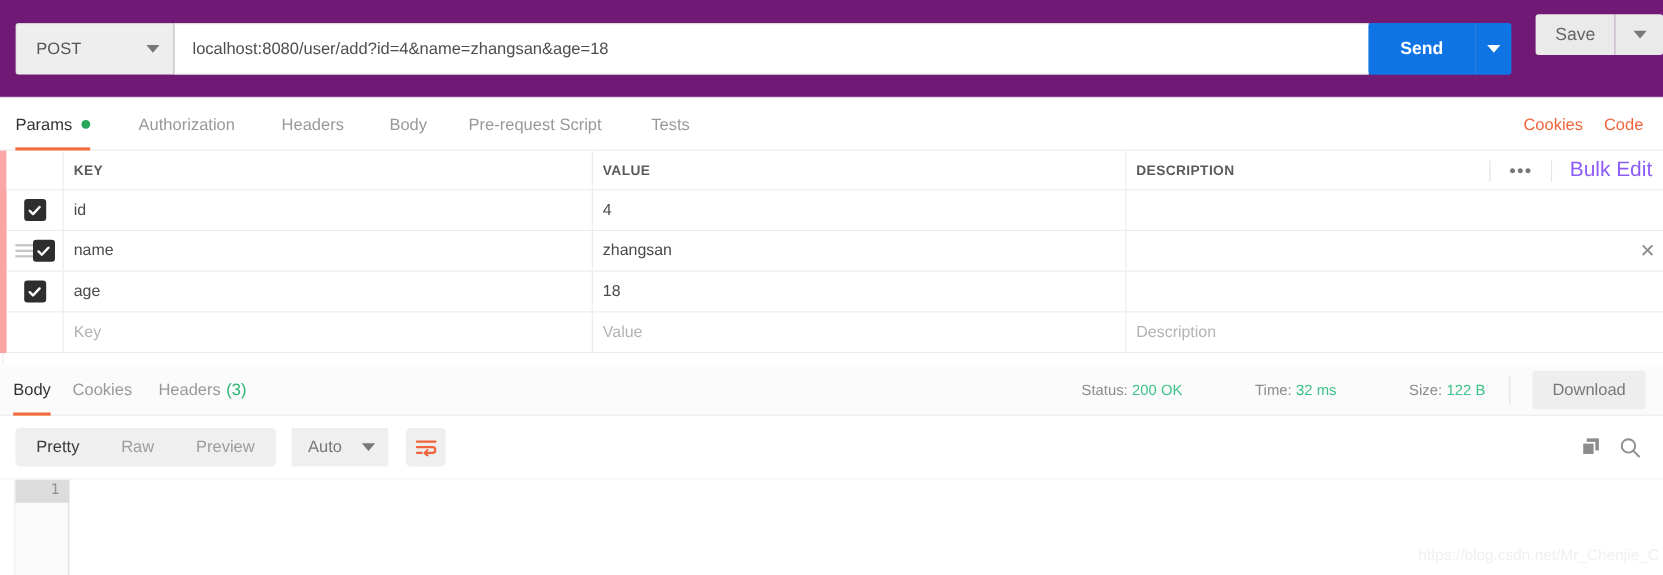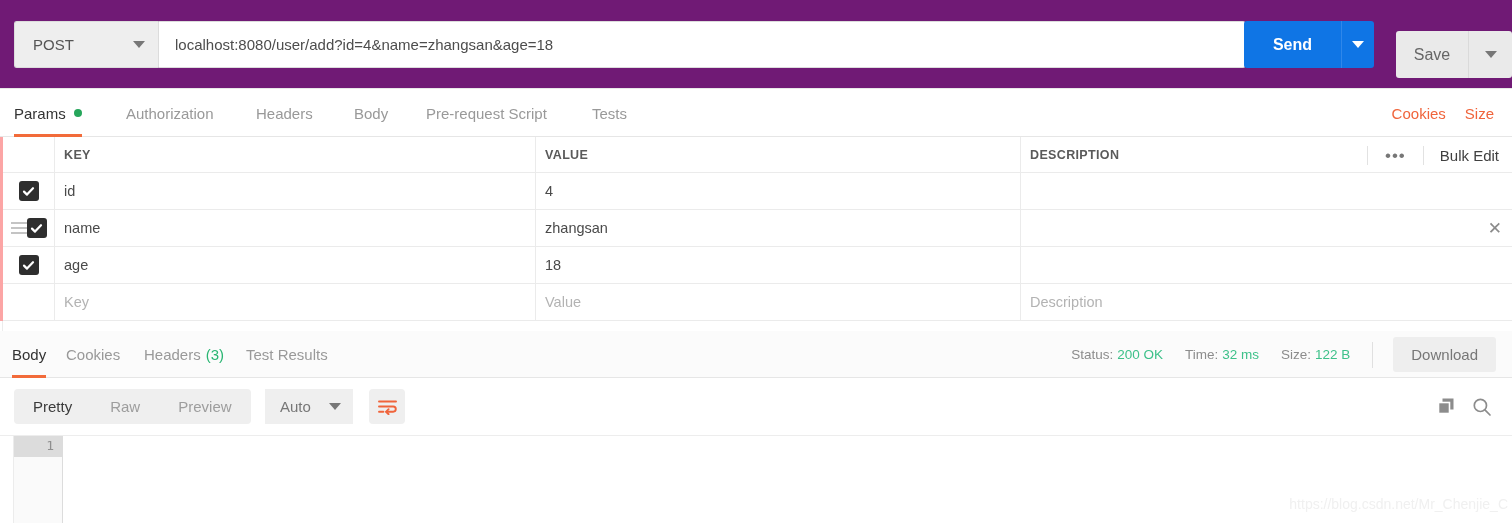--- a/index.html
+++ b/index.html
@@ -62,22 +62,22 @@
     color: #ffffff; font-size: 16px; font-weight: bold;
     border-radius: 3px 0 0 3px; cursor: pointer;
   }
   .send-caret {
     width: 33px; background: #0f75e5;
     display: flex; align-items: center; justify-content: center;
     border-left: 1px solid #2f87ea;
     border-radius: 0 3px 3px 0; cursor: pointer;
   }
   .save-group {
-    position: absolute; left: 1396px; top: 31px;
-    display: flex; height: 47px;
+    position: absolute; left: 1396px; top: 13px;
+    display: flex; height: 37px;
   }
   .save-btn {
     width: 72px; background: #eaeaea;
     display: flex; align-items: center; justify-content: center;
     color: #666666; font-size: 16px;
     border-radius: 3px 0 0 3px; cursor: pointer;
   }
   .save-caret {
     width: 44px; background: #eaeaea;
     display: flex; align-items: center; justify-content: center;
@@ -108,21 +108,21 @@
   .req-right {
     position: absolute; right: 18px; top: 0; height: 48px;
     display: flex; align-items: center; gap: 19px;
     font-size: 15px; color: #f0643b;
   }
   .req-right span { cursor: pointer; }
 
   
   .ptable {
     position: absolute; left: 0; top: 137px; width: 1512px;
-    border-left: 3px solid #fca5a5;
+    border-left: 6px solid #fca5a5;
   }
   .prow {
     display: flex; height: 37px; width: 1512px;
     border-bottom: 1px solid #ebebeb;
     position: relative;
   }
   .prow.head { height: 36px; background: #ffffff; }
   .c-chk {
     width: 52px; border-right: 1px solid #ebebeb;
     display: flex; align-items: center; justify-content: center;
@@ -161,21 +161,21 @@
     position: absolute; right: 16px; top: 0; height: 36px;
     display: flex; align-items: center; gap: 0;
   }
   .dots {
     padding: 0 17px; color: #777777; font-size: 17px;
     letter-spacing: 1px; line-height: 1; cursor: pointer;
     border-left: 1px solid #e2e2e2; border-right: 1px solid #e2e2e2;
     display: flex; align-items: center; height: 19px;
   }
   .bulk {
-    padding-left: 16px; font-size: 15px; color: #404040; cursor: pointer;
+    padding-left: 16px; font-size: 19px; color: #8b5cf6; cursor: pointer;
   }
   .rowx {
     position: absolute; right: 13px; top: 50%; transform: translateY(-50%);
     color: #8b8b8b; font-size: 17px; cursor: pointer; line-height: 1;
   }
 
   
   .res-tabs {
     position: absolute; left: 0; top: 331px; width: 1512px; height: 47px;
     background: #fbfbfb;
@@ -189,21 +189,21 @@
   .res-tab.active { color: #333333; }
   .res-tab.active::after {
     content: ""; position: absolute; left: 0; right: 0; bottom: 0;
     height: 3px; background: #f26b3a;
   }
   .cnt { color: #2bb673; }
   .statusbar {
     position: absolute; right: 16px; top: 0; height: 47px;
     display: flex; align-items: center; gap: 0;
   }
-  .stat { font-size: 13.5px; color: #8c8c8c; margin-right: 22px; }
+  .stat { font-size: 13.5px; color: #8c8c8c; margin-right: 22px; margin-left: 44px; }
   .stat b { font-weight: normal; color: #3ec18a; margin-left: 4px; }
   .sep-v { width: 1px; height: 26px; background: #e0e0e0; margin-right: 20px; }
   .dl-btn {
     background: #eeeeee; color: #777777; font-size: 15px;
     padding: 9px 18px; border-radius: 3px; cursor: pointer;
   }
 
   
   .bodybar {
     position: absolute; left: 0; top: 378px; width: 1512px; height: 58px;
@@ -333,21 +333,21 @@
   </div>
   <div class="req-tab" style="left:426px">
     <span>Pre-request Script</span>
   </div>
   <div class="req-tab" style="left:592px">
     <span>Tests</span>
   </div>
 
   <div class="req-right">
     <span>Cookies</span>
-    <span>Size</span>
+    <span>Code</span>
   </div>
 </div>
 
 <div class="ptable">
 
   <div class="prow head">
     <div class="c-chk"></div>
     <div class="c-key">
       <span class="hdr-txt">KEY</span>
     </div>
@@ -443,23 +443,20 @@
 <div class="res-tabs">
   <div class="res-tab active" style="left:12px">
     <span>Body</span>
   </div>
   <div class="res-tab" style="left:66px">
     <span>Cookies</span>
   </div>
   <div class="res-tab" style="left:144px">
     <span>Headers</span>
     <span class="cnt">(3)</span>
-  </div>
-  <div class="res-tab" style="left:246px">
-    <span>Test Results</span>
   </div>
 
   <div class="statusbar">
     <span class="stat">
       <span>Status:</span><b>200 OK</b>
     </span>
     <span class="stat">
       <span>Time:</span><b>32 ms</b>
     </span>
     <span class="stat">

